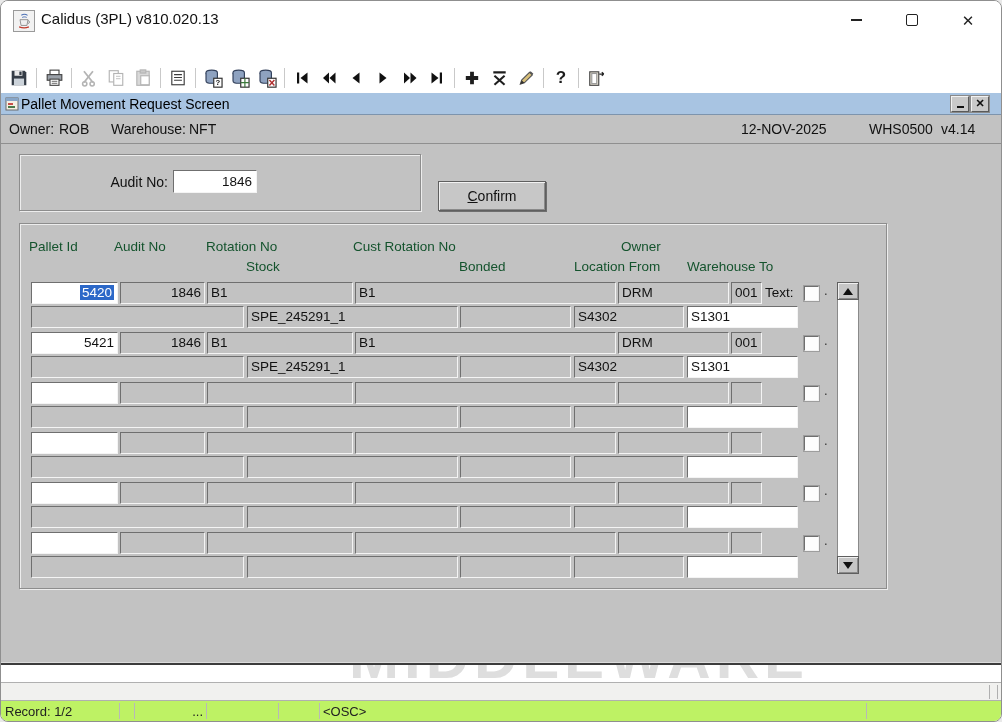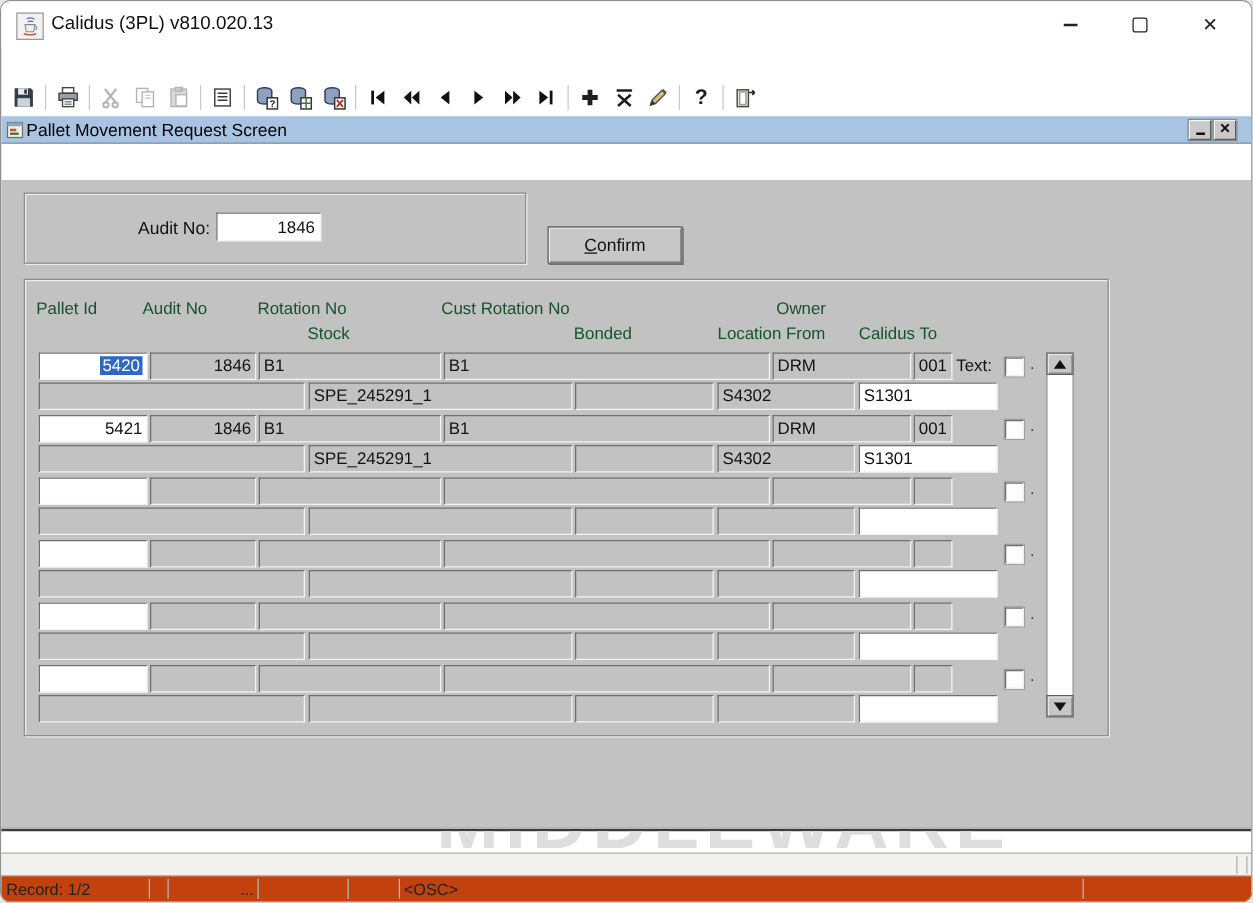--- a/index.html
+++ b/index.html
@@ -88,21 +88,21 @@
   .tri-dn{width:0;height:0;border-left:5px solid transparent;border-right:5px solid transparent;border-top:7px solid #111;}
   
   .canvas-edge{position:absolute;left:0;top:661px;width:100%;height:3px;background:#3c3c3c;border-top:1px solid #dcdcdc;}
   .wm-strip{position:absolute;left:0;top:664px;width:100%;height:17px;background:#ffffff;overflow:hidden;}
   .wm-text{position:absolute;left:348px;top:-42px;font-size:60px;font-weight:bold;letter-spacing:5px;
            color:#dedede;white-space:nowrap;}
   .message-line{position:absolute;left:0;top:681px;width:100%;height:19px;background:#f1f1ef;
                 border-top:1px solid #b0b0b0;border-bottom:1px solid #b0b0b0;box-sizing:border-box;}
   .msg-div{position:absolute;left:988px;top:2px;width:1px;height:14px;background:#b0b0b0;}
   .msg-div2{position:absolute;left:996px;top:2px;width:1px;height:14px;background:#b0b0b0;}
-  .status-bar{position:absolute;left:0;top:700px;width:100%;height:21px;background:#c2410c;font-size:13px;color:#222;}
+  .status-bar{position:absolute;left:0;top:700px;width:100%;height:21px;background:#bef264;font-size:13px;color:#222;}
   .sb-sep{position:absolute;top:2px;width:1px;height:16px;background:#b8b8b8;}
   .status-bar span{position:absolute;top:3px;white-space:nowrap;}
 </style>
 </head>
 <body>
 
 <div class="window">
 
   <div class="titlebar">
     <div class="appicon">
@@ -287,41 +287,50 @@
     <span class="btn-row">
       <span class="mini-btn">
           <span class="bar"></span>
         </span>
       <span class="mini-btn">
           <span class="x">✕</span>
         </span>
     </span>
   </div>
 
+  <div class="infobar">
+    <span style="left:8px">Owner:</span>
+    <span style="left:58px">ROB</span>
+    <span style="left:110px">Warehouse:</span>
+    <span style="left:188px">NFT</span>
+    <span style="left:740px">12-NOV-2025</span>
+    <span style="left:868px">WHS0500</span>
+    <span style="left:940px">v4.14</span>
+  </div>
 
   <div class="canvas">
 
     <div class="audit-group etched">
       <span class="audit-label">Audit No:</span>
       <div class="audit-input sunken">1846</div>
     </div>
 
     <div class="push-btn"><u>C</u>onfirm</div>
 
     <div class="block-frame etched"></div>
 
     <span class="hdr" style="left:28px;top:95px">Pallet Id</span>
     <span class="hdr" style="left:113px;top:95px">Audit No</span>
     <span class="hdr" style="left:205px;top:95px">Rotation No</span>
     <span class="hdr" style="left:352px;top:95px">Cust Rotation No</span>
     <span class="hdr" style="left:620px;top:95px">Owner</span>
     <span class="hdr" style="left:245px;top:115px">Stock</span>
     <span class="hdr" style="left:458px;top:115px">Bonded</span>
     <span class="hdr" style="left:573px;top:115px">Location From</span>
-    <span class="hdr" style="left:686px;top:115px">Calidus To</span>
+    <span class="hdr" style="left:686px;top:115px">Warehouse To</span>
 
     <div class="rows">
   <div class="rowpair">
     <div class="fld white num sunken f-pallet"><span class="sel">5420</span></div>
     <div class="fld num sunken f-audit">1846</div>
     <div class="fld sunken f-rotno">B1</div>
     <div class="fld sunken f-custrot">B1</div>
     <div class="fld sunken f-owner">DRM</div>
     <div class="fld sunken f-seq">001</div>
     <span class="text-lbl">Text:</span>

